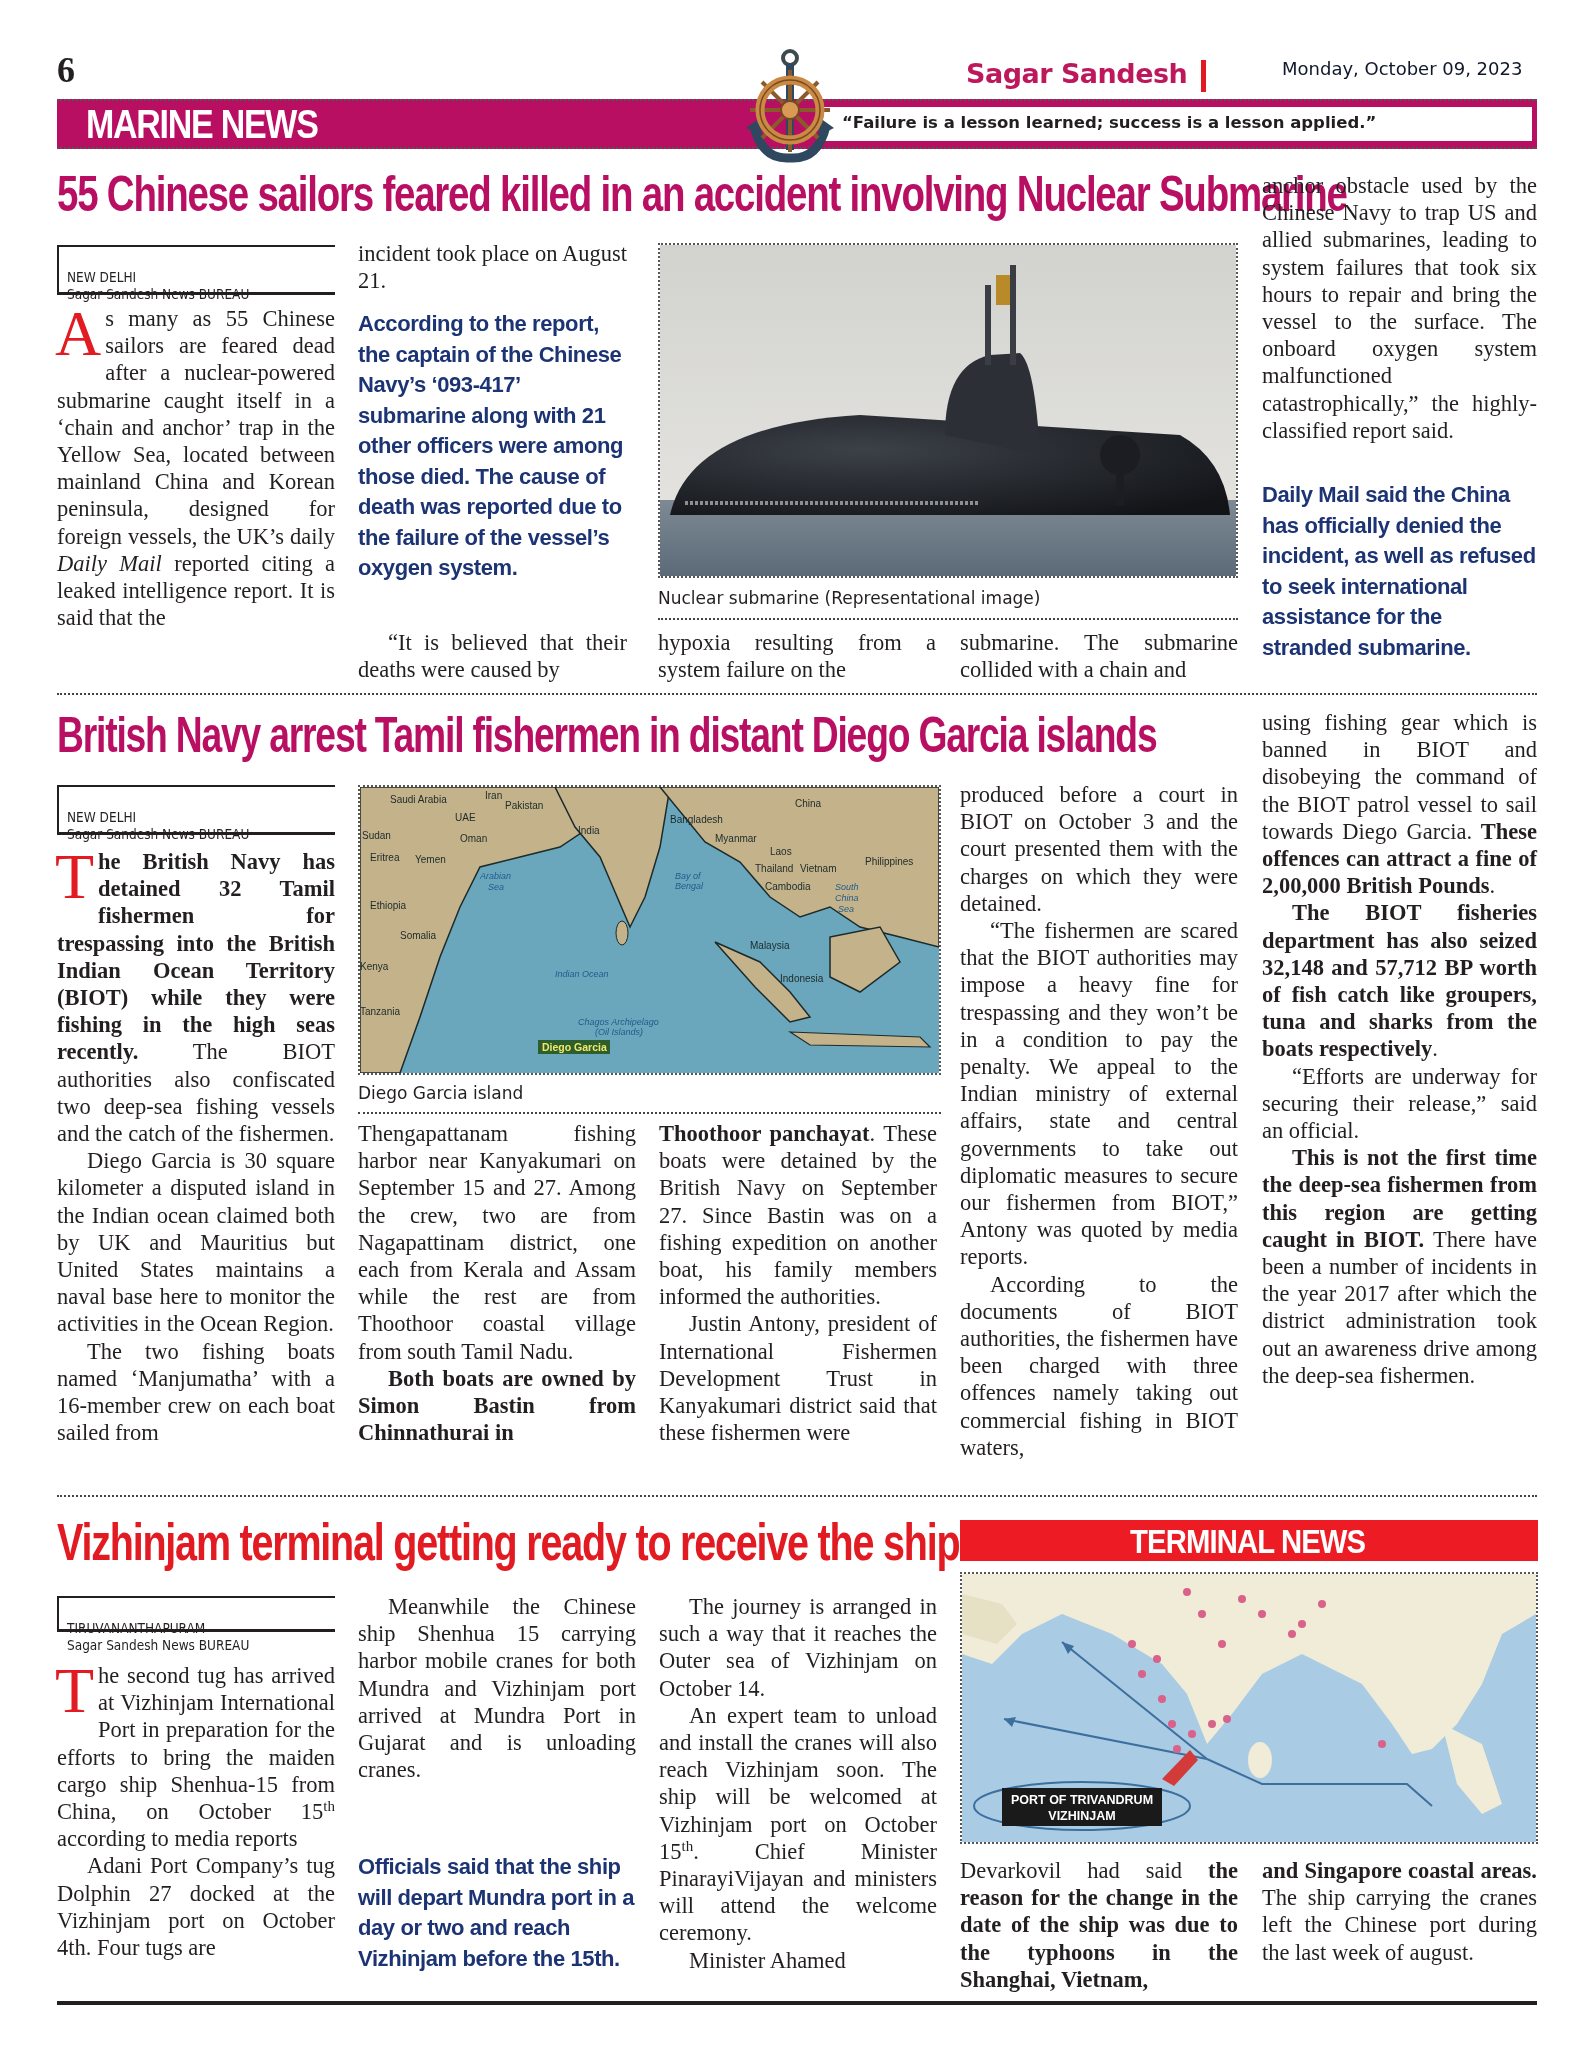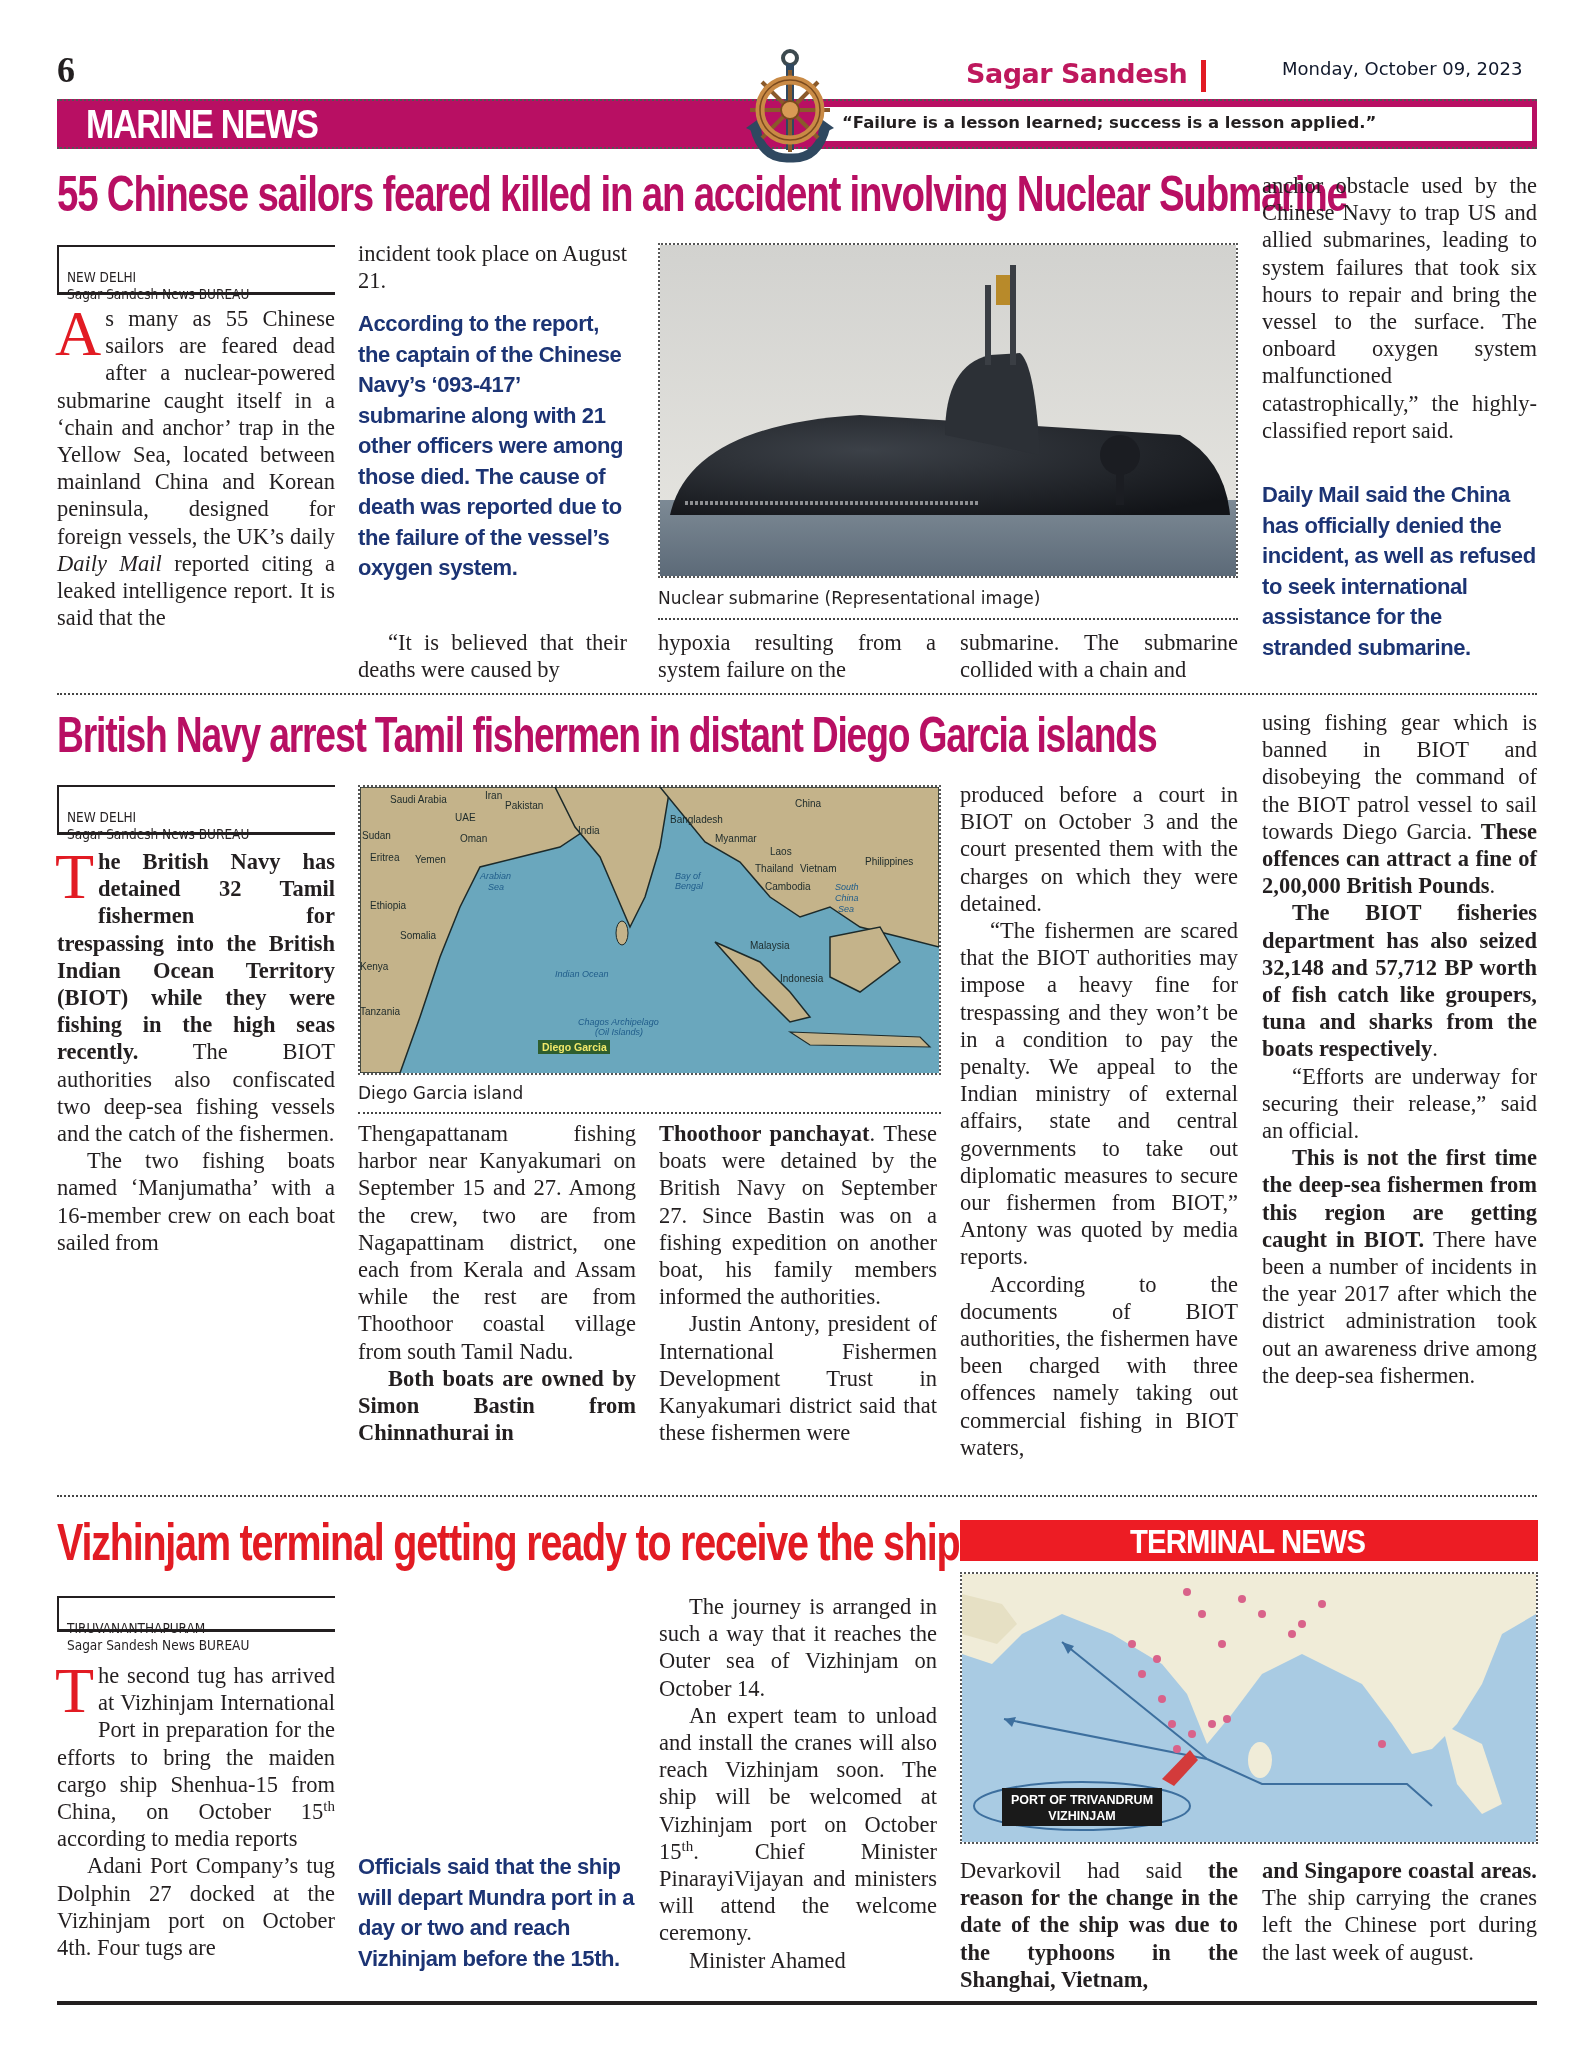--- a/index.html
+++ b/index.html
@@ -124,20 +124,21 @@
 
 <div class="abs hl" style="left:57px;top:706px;color:#b80f63;font-size:50px;line-height:58px;transform:scaleX(0.745);">British Navy arrest Tamil fishermen in distant Diego Garcia islands</div>
 
 <div class="abs byline" style="left:57px;top:785px;width:278px;height:50px;">
   <div>NEW DELHI</div>
   <div>Sagar Sandesh News BUREAU</div>
 </div>
 
 <div class="abs body-text" style="left:57px;top:848px;width:278px;">
   <p><span class="dropcap">T</span><b>he British Navy has detained 32 Tamil fishermen for trespassing into the British Indian Ocean Territory (BIOT) while they were fishing in the high seas recently.</b><span> The BIOT authorities also confiscated two deep-sea fishing vessels and the catch of the fishermen.</span></p>
+  <p class="indent">Diego Garcia is 30 square kilometer a disputed island in the Indian ocean claimed both by UK and Mauritius but United States maintains a naval base here to monitor the activities in the Ocean Region.</p>
   <p class="indent">The two fishing boats named ‘Manjumatha’ with a 16-member crew on each boat sailed from</p>
 </div>
 
 <div class="abs photo" style="left:358px;top:785px;width:583px;height:290px;">
   <svg width="579" height="286" viewBox="0 0 579 286" preserveAspectRatio="none" font-family="Liberation Sans, sans-serif" font-size="10">
     <rect width="579" height="286" fill="#6aa7bd"></rect>
     <path d="M0 0 L250 0 L230 40 L200 60 L160 70 L120 80 L100 120 L80 170 L60 230 L40 286 L0 286 Z" fill="#c4b38a" stroke="#1c2a2a" stroke-width="1.5"></path>
     <path d="M195 0 L310 0 L300 60 L285 110 L270 140 L255 105 L240 70 L215 40 Z" fill="#c4b38a" stroke="#1c2a2a" stroke-width="1.5"></path>
     <ellipse cx="262" cy="146" rx="6" ry="12" fill="#c4b38a" stroke="#1c2a2a"></ellipse>
     <path d="M300 0 L579 0 L579 160 L540 150 L500 140 L470 120 L440 130 L410 110 L380 75 L345 55 Z" fill="#c4b38a" stroke="#1c2a2a" stroke-width="1.5"></path>
@@ -222,20 +223,21 @@
   <div>TIRUVANANTHAPURAM</div>
   <div>Sagar Sandesh News BUREAU</div>
 </div>
 
 <div class="abs body-text" style="left:57px;top:1662px;width:278px;">
   <p><span class="dropcap">T</span><span>he second tug has arrived at Vizhinjam International Port in preparation for the efforts to bring the maiden cargo ship Shenhua-15 from China, on October 15</span><sup>th</sup><span> according to media reports</span></p>
   <p class="indent">Adani Port Company’s tug Dolphin 27 docked at the Vizhinjam port on October 4th. Four tugs are</p>
 </div>
 
 <div class="abs body-text" style="left:358px;top:1593px;width:278px;">
+  <p class="indent">Meanwhile the Chinese ship Shenhua 15 carrying harbor mobile cranes for both Mundra and Vizhinjam port arrived at Mundra Port in Gujarat and is unloading cranes.</p>
 </div>
 <div class="abs pull" style="left:358px;top:1852px;width:280px;">Officials said that the ship will depart Mundra port in a day or two and reach Vizhinjam before the 15th.</div>
 
 <div class="abs body-text" style="left:659px;top:1593px;width:278px;">
   <p class="indent">The journey is arranged in such a way that it reaches the Outer sea of Vizhinjam on October 14.</p>
   <p class="indent"><span>An expert team to unload and install the cranes will also reach Vizhinjam soon. The ship will be welcomed at Vizhinjam port on October 15</span><sup>th</sup><span>. Chief Minister PinarayiVijayan and ministers will attend the welcome ceremony.</span></p>
   <p class="indent">Minister Ahamed</p>
 </div>
 
 <div class="abs photo" style="left:960px;top:1572px;width:578px;height:272px;">

